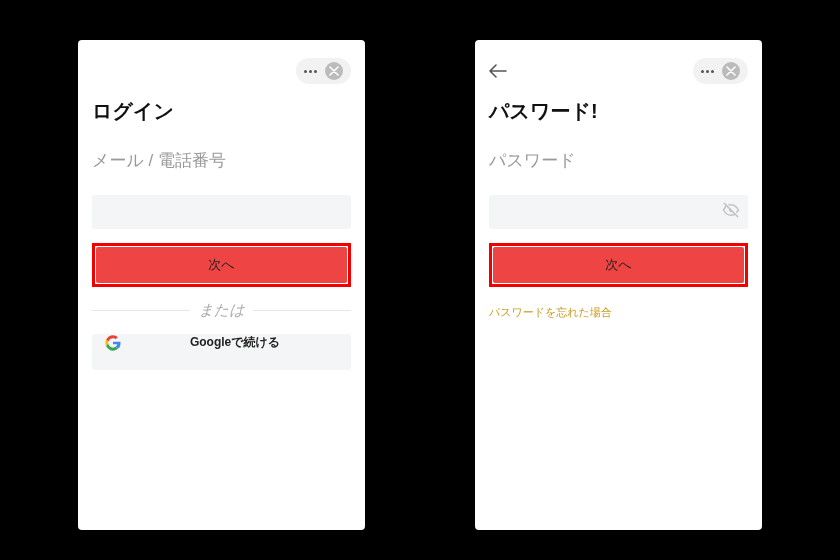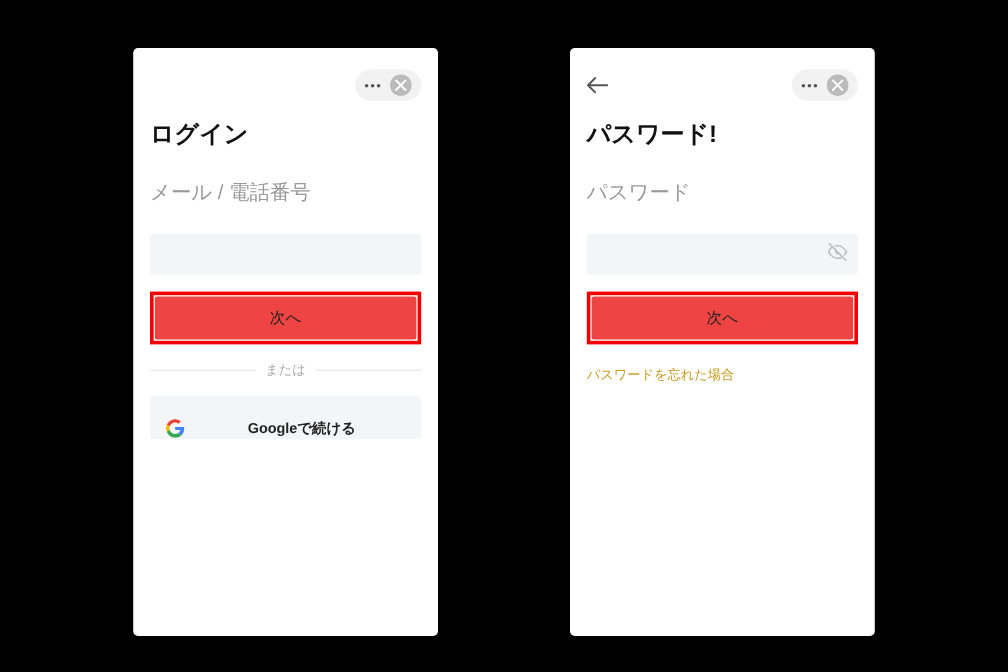--- a/index.html
+++ b/index.html
@@ -8,21 +8,21 @@
       width: 840px;
       height: 560px;
       display: flex;
       justify-content: center;
       align-items: flex-start;
       gap: 110px;
       padding-top: 40px;
       font-family: -apple-system, "Helvetica Neue", Arial, sans-serif;
     }
     .phone {
-      width: 254px;
+      width: 287px;
       height: 490px;
       background: #fff;
       border-radius: 4px;
       padding: 18px 14px;
       position: relative;
     }
     .topbar {
       display: flex;
       justify-content: flex-end;
       align-items: center;
@@ -105,29 +105,29 @@
     .divider-row {
       display: flex;
       align-items: center;
       margin: 6px 0 14px 0;
       gap: 8px;
     }
     .divider-line {
       flex: 1; height: 1px; background: #e6e6e6;
     }
     .divider-text {
-      font-size: 11px; color: #aaa;
+      font-size: 15px; color: #aaa; font-style: italic;
     }
     .social-btn {
       width: 100%;
       height: 36px;
       background: #f4f5f6;
       border: none;
       display: flex;
-      align-items: flex-end;
+      align-items: flex-start;
       padding: 0 12px;
       margin-bottom: 12px;
       cursor: pointer;
       border-radius: 3px;
       gap: 27px;
     }
     .social-btn .icon-slot {
       width: 18px; height: 18px; display: flex; align-items: center; justify-content: center;
       flex-shrink: 0;
     }

